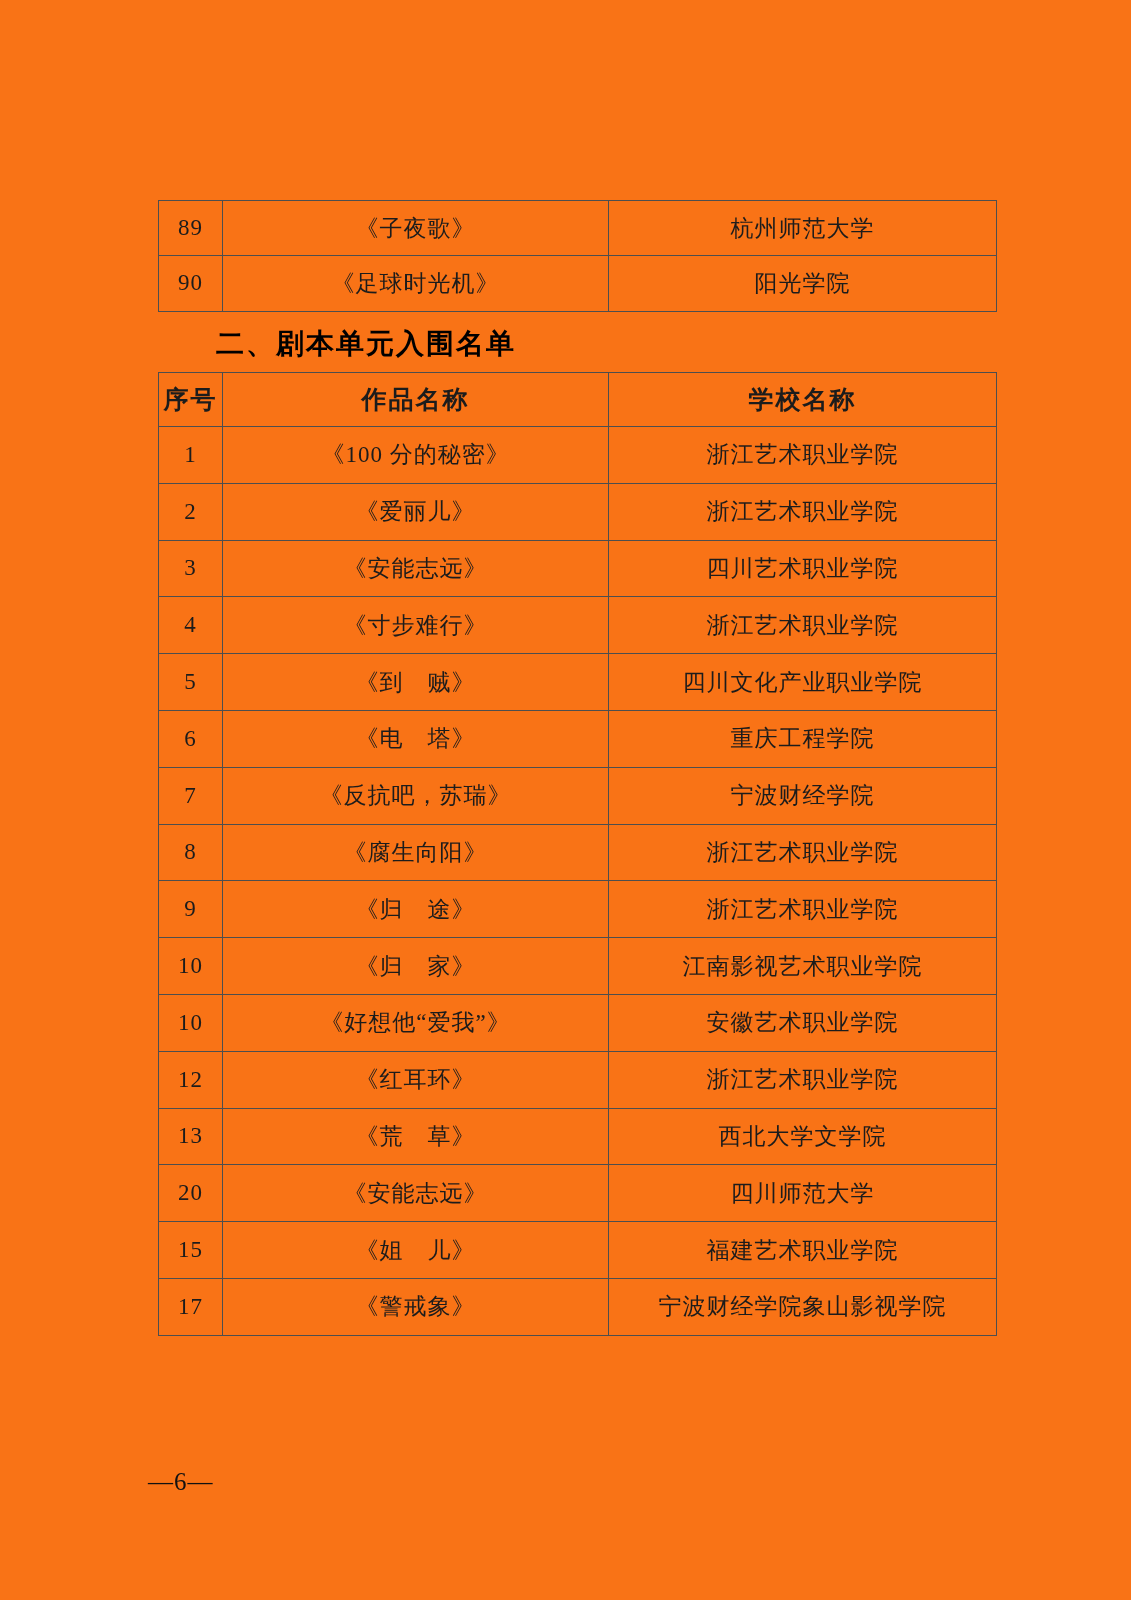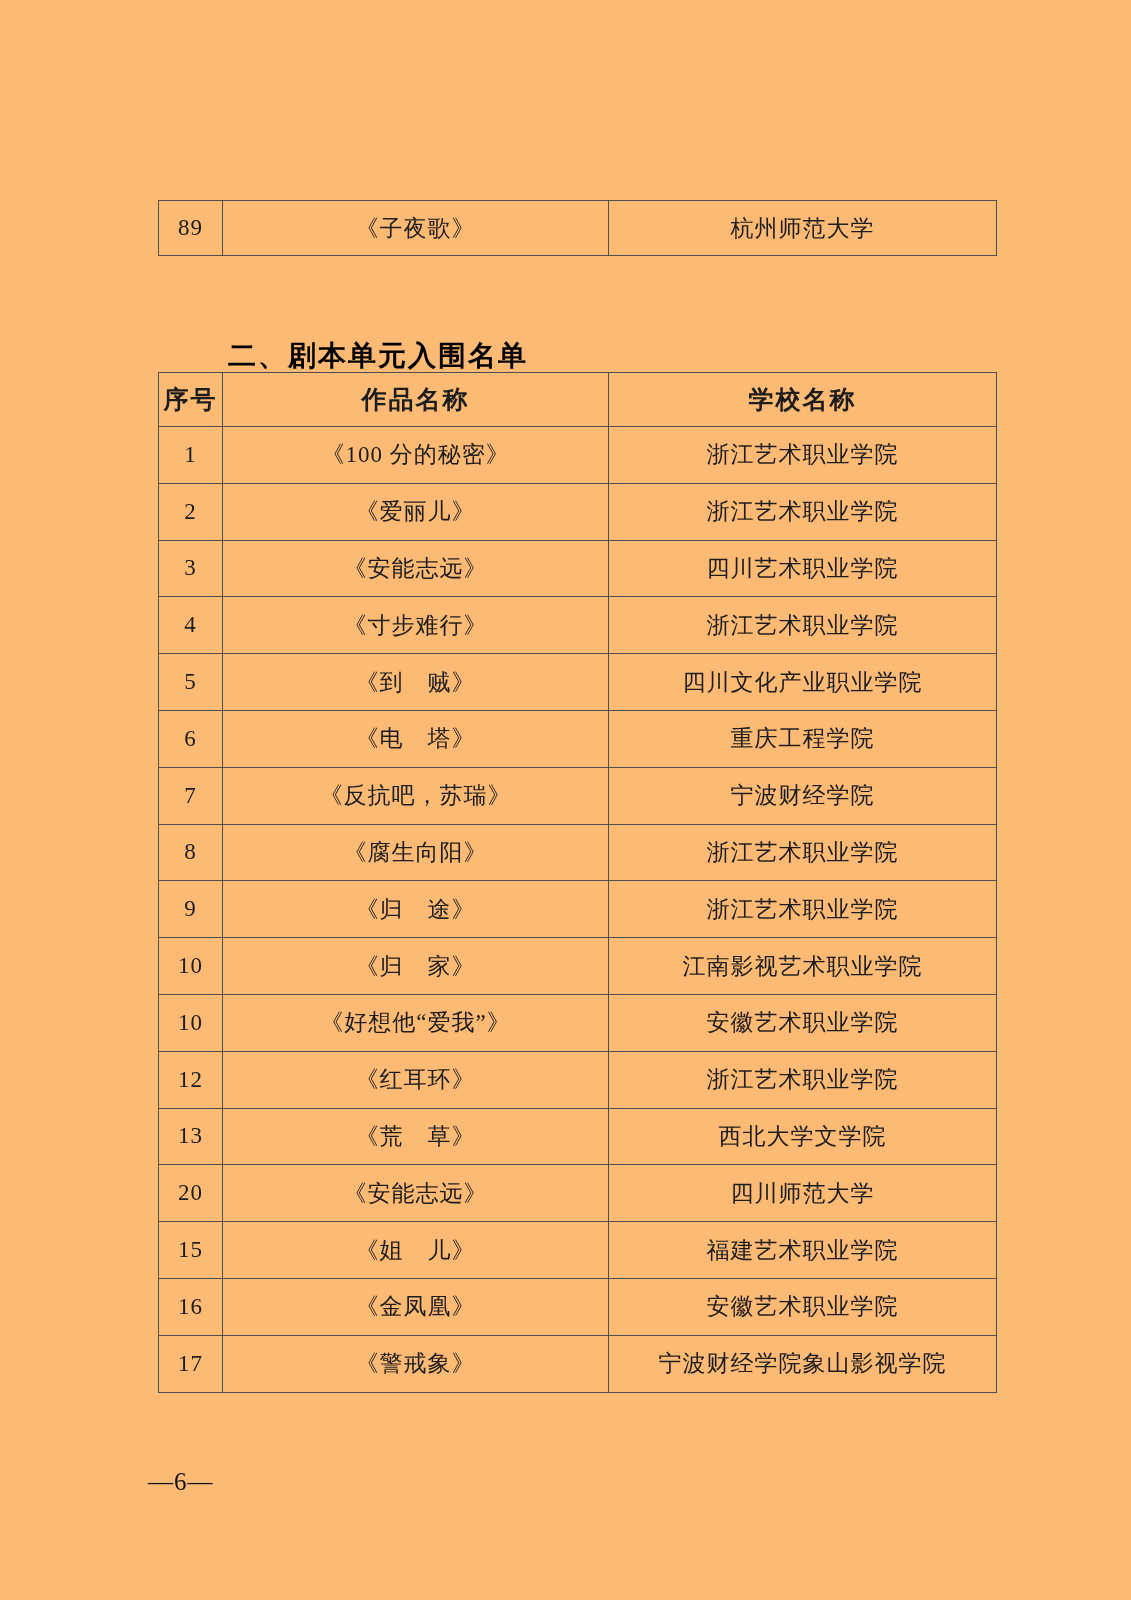--- a/index.html
+++ b/index.html
@@ -10,21 +10,21 @@
   body {
     width: 1131px;
     height: 1600px;
     position: relative;
     font-family: "Liberation Serif", "DejaVu Serif", serif;
     color: #1c1c1c;
   }
   .page {
     position: absolute;
     inset: 0;
-    background: #fdba74;
+    background: #f97316;
   }
   table.tbl {
     position: absolute;
     left: 158px;
     width: 838px;
     border-collapse: collapse;
     table-layout: fixed;
   }
   .tbl col.c-no     { width: 64px; }
   .tbl col.c-work   { width: 386px; }
@@ -47,21 +47,21 @@
     height: 53px;
     font-weight: bold;
     font-size: 25px;
     letter-spacing: 2px;
   }
   .tbl-main td { height: 55.8px; }
   .heading {
     position: absolute;
     left: 212px;
     top: 321px;
-    margin: 16px;
+    margin: 4px;
     font-size: 28px;
     font-weight: bold;
     letter-spacing: 2px;
     color: #000000;
   }
   .page-number {
     position: absolute;
     left: 148px;
     top: 1468px;
     font-size: 25px;
@@ -79,20 +79,25 @@
         <col class="c-no">
         <col class="c-work">
         <col class="c-school">
       </colgroup>
     <tbody>
       <tr>
         <td>89</td>
         <td>《子夜歌》</td>
         <td>杭州师范大学</td>
       </tr>
+      <tr>
+        <td>90</td>
+        <td>《足球时光机》</td>
+        <td>阳光学院</td>
+      </tr>
     </tbody>
   </table>
 
   <h2 class="heading">二、剧本单元入围名单</h2>
 
   <table class="tbl tbl-main">
     <colgroup>
         <col class="c-no">
         <col class="c-work">
         <col class="c-school">
@@ -174,25 +179,20 @@
         <td>20</td>
         <td>《安能志远》</td>
         <td>四川师范大学</td>
       </tr>
       <tr>
         <td>15</td>
         <td>《姐　儿》</td>
         <td>福建艺术职业学院</td>
       </tr>
       <tr>
-        <td>16</td>
-        <td>《金凤凰》</td>
-        <td>安徽艺术职业学院</td>
-      </tr>
-      <tr>
         <td>17</td>
         <td>《警戒象》</td>
         <td>宁波财经学院象山影视学院</td>
       </tr>
     </tbody>
   </table>
 
   <div class="page-number">—6—</div>
 
 </div>

